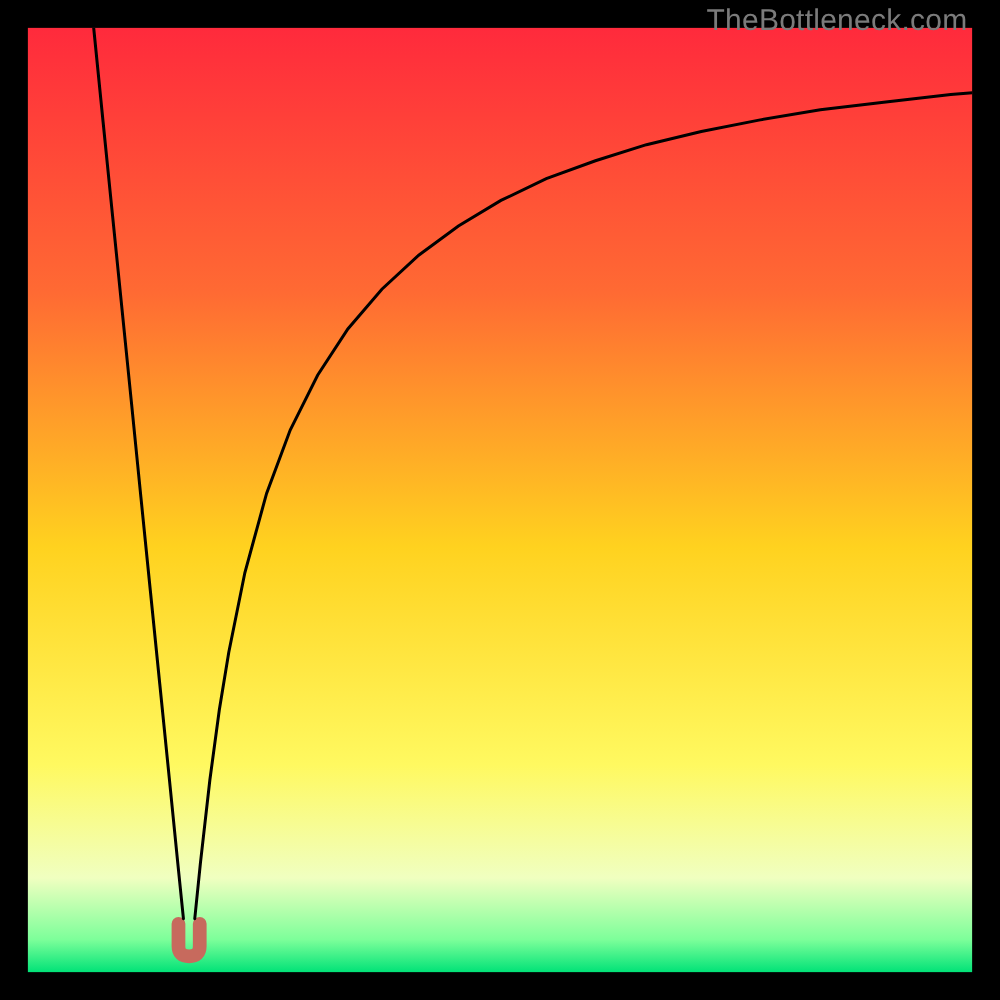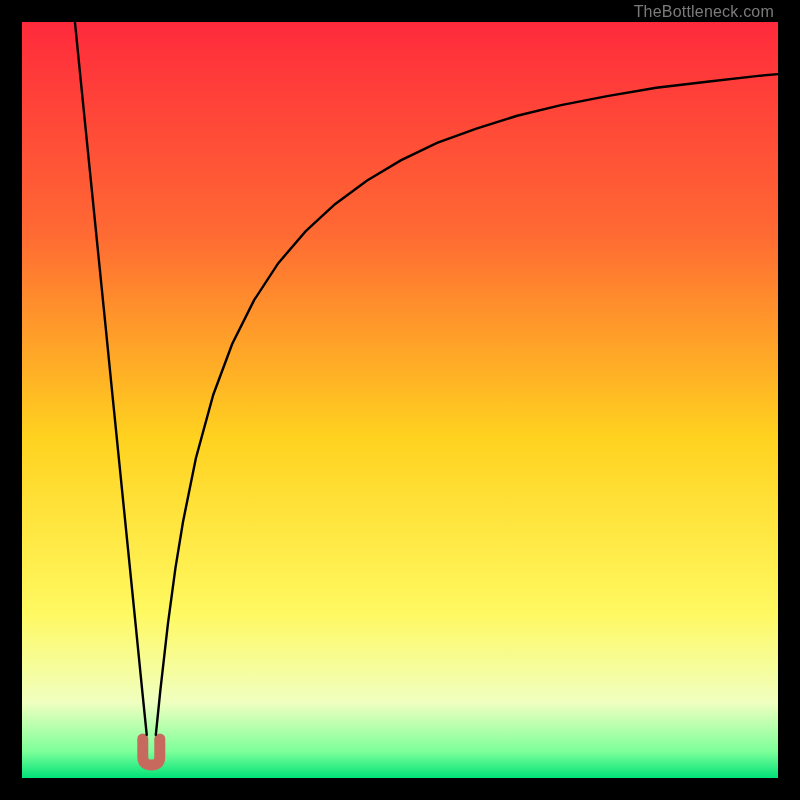--- a/index.html
+++ b/index.html
@@ -30,21 +30,21 @@
   svg.plot {
     display: block;
     width: 756px;
     height: 756px;
   }
   .watermark {
     position: absolute;
     top: 3px;
     right: 26px;
     color: #7b7b7b;
-    font-size: 16px;
+    font-size: 24px;
     font-weight: 500;
     letter-spacing: 0.2px;
     user-select: none;
   }
 </style>
 </head>
 <body>
 
 <div class="frame">
   <div class="plot-wrap">

